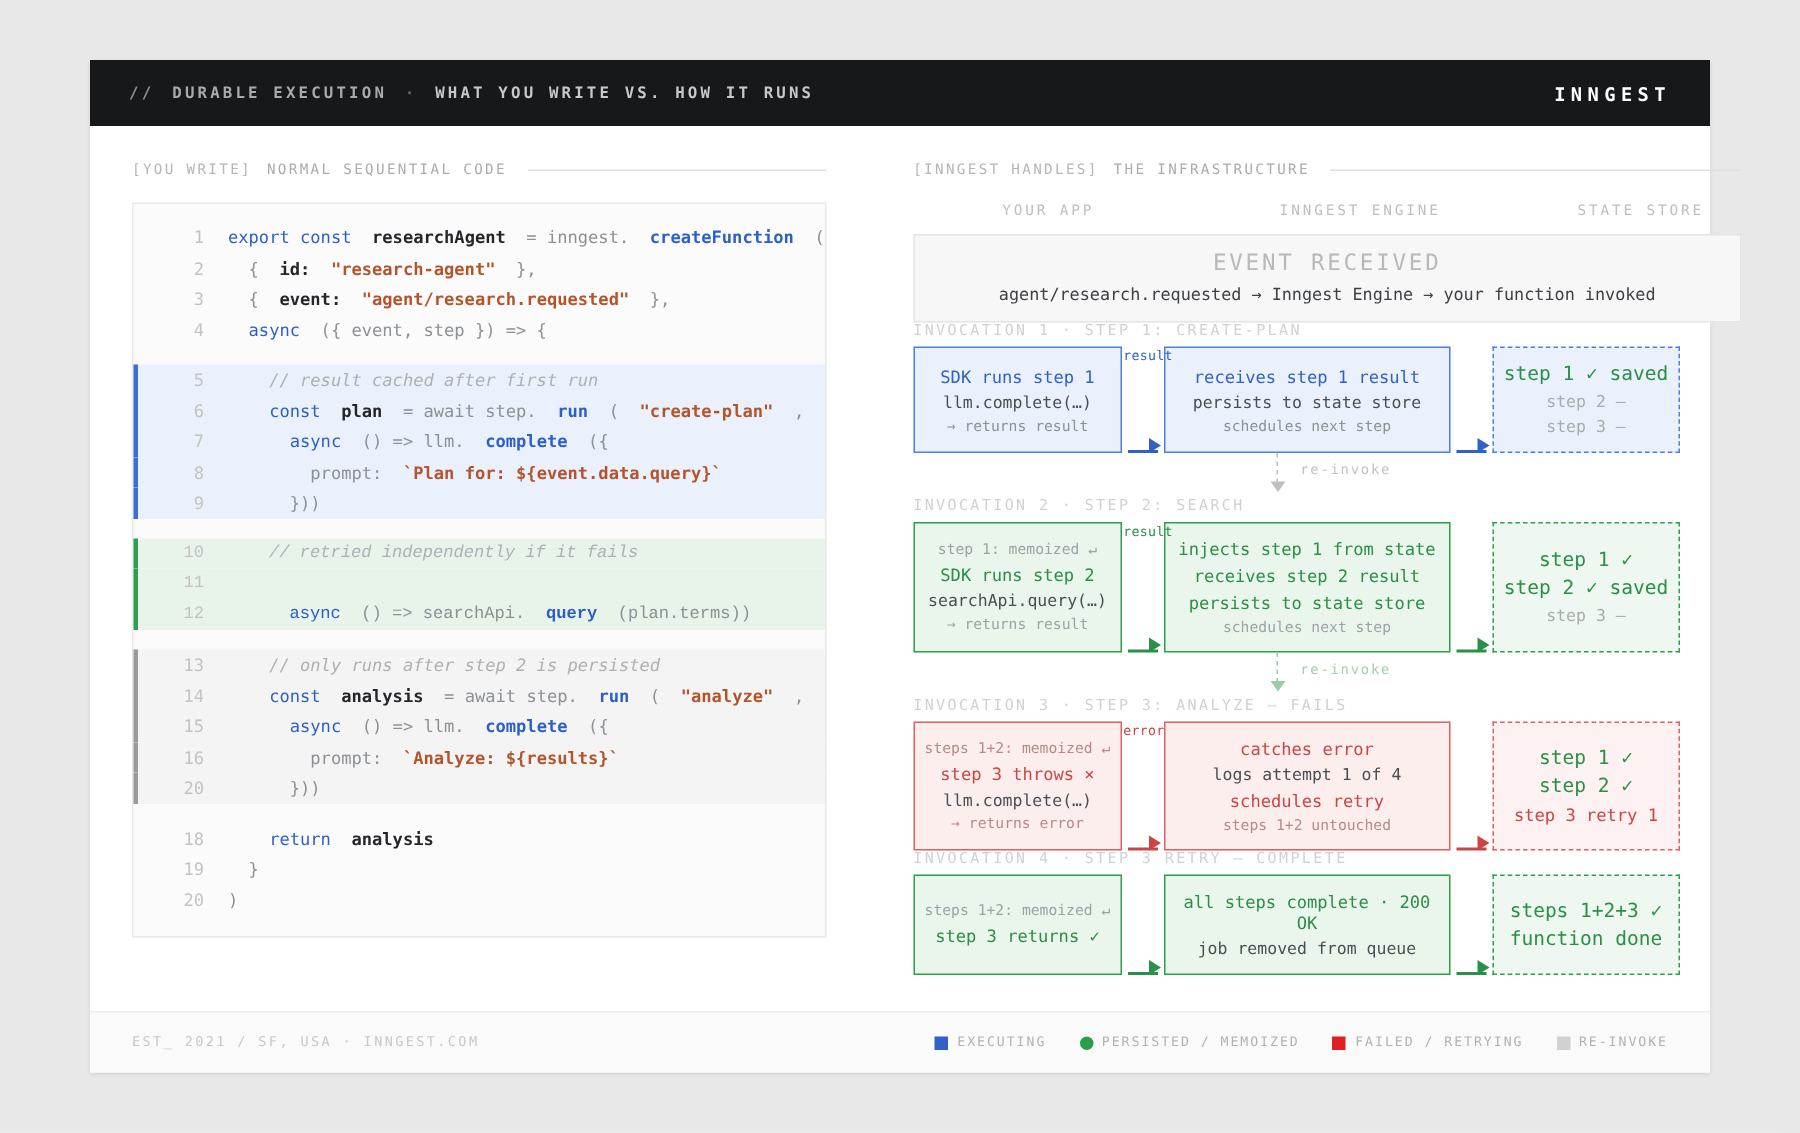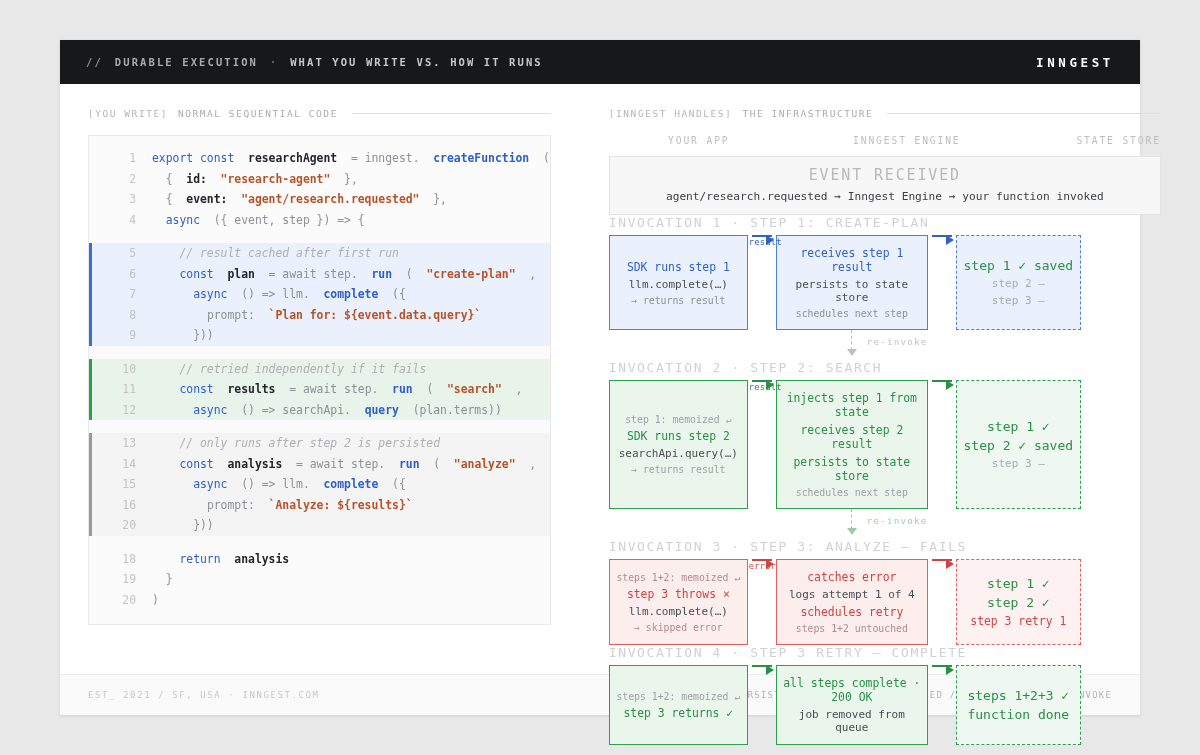--- a/index.html
+++ b/index.html
@@ -87,21 +87,21 @@
     font-size: 11.4px;
     line-height: 20.5px;
   }
   .cline {
     display: flex;
     padding-left: 14px;
     border-left: 3px solid transparent;
     white-space: pre;
   }
   .cline.hl-blue { background: #eaf0fc; border-left-color: #3b6fd4; }
-  .cline.hl-green { background: #e8f3ea; border-left-color: #2e9e4f; }
+  .cline.hl-green { background: #e8f3ea; border-left-color: #2e9e4f; font-family: Liberation Mono, monospace; }
   .cline.hl-gray { background: #f4f4f4; border-left-color: #9a9a9a; }
   .gut {
     width: 30px; text-align: right; margin-right: 16px;
     color: #c3c3c3; flex: none; user-select: none;
   }
   .ctext { color: #3f4246; }
   .kw  { color: #2c5fc9; }
   .fn  { color: #2c5fc9; font-weight: 700; }
   .var { color: #24262a; font-weight: 700; }
   .str { color: #b5532a; font-weight: 700; }
@@ -112,21 +112,21 @@
   
   .columns {
     display: flex;
     font-size: 9.6px; letter-spacing: 1.9px; color: #bcbec0;
     margin-bottom: 10px;
     padding-left: 2px;
   }
   .col-h { text-align: center; }
   .col-h.c1 { width: 176px; }
   .col-h.c2 { width: 196px; margin-left: 22px; }
-  .col-h.c3 { width: 134px; margin-left: 22px; text-align: right; }
+  .col-h.c3 { width: 134px; margin-left: 22px; }
 
   .event-box {
     border: 1px solid #e4e4e4;
     background: #f7f7f7;
     padding: 9px 0 11px 0;
     text-align: center;
   }
   .event-title {
     font-size: 15px; letter-spacing: 1.85px; color: #b6b8ba;
     margin-bottom: 6px;
@@ -148,37 +148,37 @@
   .vconn .lbl {
     position: absolute; left: 258px; top: 6px;
     font-size: 9.2px; letter-spacing: 1.2px; color: #c0c2c4;
   }
   .vconn.dashed .stem { background: none; border-left: 1px dashed #bdbfc1; width: 0; }
   .vconn.g .stem { background: none; border-left: 1px dashed #9ccba9; width: 0; }
   .vconn.g .head { border-top-color: #9ccba9; }
   .vconn.g .lbl { color: #a5cdb0; }
 
   .inv-label {
-    font-size: 13px; letter-spacing: 1.6px; color: #cfd1d3;
+    font-size: 10px; letter-spacing: 1.6px; color: #cfd1d3;
     margin-bottom: 5px;
   }
 
   .row { display: flex; align-items: stretch; position: relative; }
   .box {
     border: 1.4px solid #ccc;
     text-align: center;
     display: flex; flex-direction: column; justify-content: center;
     padding: 8px 6px;
   }
   .b1 { width: 139px; }
-  .b2 { width: 152px; }
+  .b2 { width: 191px; }
   .b3 { width: 125px; }
   .arrow-wrap {
     width: 28px; position: relative;
-    display: flex; align-items: flex-start; justify-content: center;
+    display: flex; align-items: flex-end; justify-content: center;
   }
   .arrow-line { width: 20px; height: 2px; }
   .arrow-head {
     position: absolute; right: 2px;
     width: 0; height: 0;
     border-top: 5px solid transparent;
     border-bottom: 5px solid transparent;
     border-left: 8px solid currentColor;
   }
   .arrow-lbl {
@@ -292,21 +292,21 @@
             <div class="cline"><span class="gut">3</span><span class="ctext">  <span class="pl">{</span>  <span class="var">event:</span>  <span class="str">"agent/research.requested"</span>  <span class="pl">},</span></span></div>
             <div class="cline"><span class="gut">4</span><span class="ctext">  <span class="kw">async</span>  <span class="pl">({ event, step }) =&gt; {</span></span></div>
             <div class="gap"></div>
             <div class="cline hl-blue"><span class="gut">5</span><span class="ctext">    <span class="cmt">// result cached after first run</span></span></div>
             <div class="cline hl-blue"><span class="gut">6</span><span class="ctext">    <span class="kw">const</span>  <span class="var">plan</span>  <span class="pl">=</span> <span class="pl">await</span> <span class="pl">step.</span>  <span class="fn">run</span>  <span class="pl">(</span>  <span class="str">"create-plan"</span>  <span class="pl">,</span></span></div>
             <div class="cline hl-blue"><span class="gut">7</span><span class="ctext">      <span class="kw">async</span>  <span class="pl">() =&gt; llm.</span>  <span class="fn">complete</span>  <span class="pl">({</span></span></div>
             <div class="cline hl-blue"><span class="gut">8</span><span class="ctext">        <span class="pl">prompt:</span>  <span class="str">`Plan for: ${event.data.query}`</span></span></div>
             <div class="cline hl-blue"><span class="gut">9</span><span class="ctext">      <span class="pl">}))</span></span></div>
             <div class="gap"></div>
             <div class="cline hl-green"><span class="gut">10</span><span class="ctext">    <span class="cmt">// retried independently if it fails</span></span></div>
-            <div class="cline hl-green"><span class="gut">11</span><span class="ctext">    <span class="kw">const</span>  <span class="var">results</span>  <span class="pl">=</span> <span class="pl">await</span> <span class="pl">step.</span>  <span class="fn">run</span>  <span class="pl">(</span>  <span class="str">"search"</span>  <span class="pl">,</span></span></div>
+            <div class="cline hl-green"><span class="gut">11</span></div>
             <div class="cline hl-green"><span class="gut">12</span><span class="ctext">      <span class="kw">async</span>  <span class="pl">() =&gt; searchApi.</span>  <span class="fn">query</span>  <span class="pl">(plan.terms))</span></span></div>
             <div class="gap"></div>
             <div class="cline hl-gray"><span class="gut">13</span><span class="ctext">    <span class="cmt">// only runs after step 2 is persisted</span></span></div>
             <div class="cline hl-gray"><span class="gut">14</span><span class="ctext">    <span class="kw">const</span>  <span class="var">analysis</span>  <span class="pl">=</span> <span class="pl">await</span> <span class="pl">step.</span>  <span class="fn">run</span>  <span class="pl">(</span>  <span class="str">"analyze"</span>  <span class="pl">,</span></span></div>
             <div class="cline hl-gray"><span class="gut">15</span><span class="ctext">      <span class="kw">async</span>  <span class="pl">() =&gt; llm.</span>  <span class="fn">complete</span>  <span class="pl">({</span></span></div>
             <div class="cline hl-gray"><span class="gut">16</span><span class="ctext">        <span class="pl">prompt:</span>  <span class="str">`Analyze: ${results}`</span></span></div>
             <div class="cline hl-gray"><span class="gut">20</span><span class="ctext">      <span class="pl">}))</span></span></div>
             <div class="gap"></div>
             <div class="cline"><span class="gut">18</span><span class="ctext">    <span class="kw">return</span>  <span class="var">analysis</span></span></div>
             <div class="cline"><span class="gut">19</span><span class="ctext">  <span class="pl">}</span></span></div>
@@ -400,21 +400,21 @@
               <div class="stem"></div>
               <div class="head"></div>
               <div class="lbl">re-invoke</div>
             </div>
             <div class="inv-label">INVOCATION 3 · STEP 3: ANALYZE — FAILS</div>
             <div class="row red">
               <div class="box b1">
                 <div class="line line-dim">steps 1+2: memoized ↵</div>
                 <div class="line line-main">step 3 throws ×</div>
                 <div class="line line-sub">llm.complete(…)</div>
-                <div class="line line-dim">→ skipped error</div>
+                <div class="line line-dim">→ returns error</div>
               </div>
               <div class="arrow-wrap">
                 <div class="arrow-lbl">error</div>
                 <div class="arrow-line"></div>
                 <div class="arrow-head"></div>
               </div>
               <div class="box b2">
                 <div class="line line-main">catches error</div>
                 <div class="line line-sub">logs attempt 1 of 4</div>
                 <div class="line line-main">schedules retry</div>

